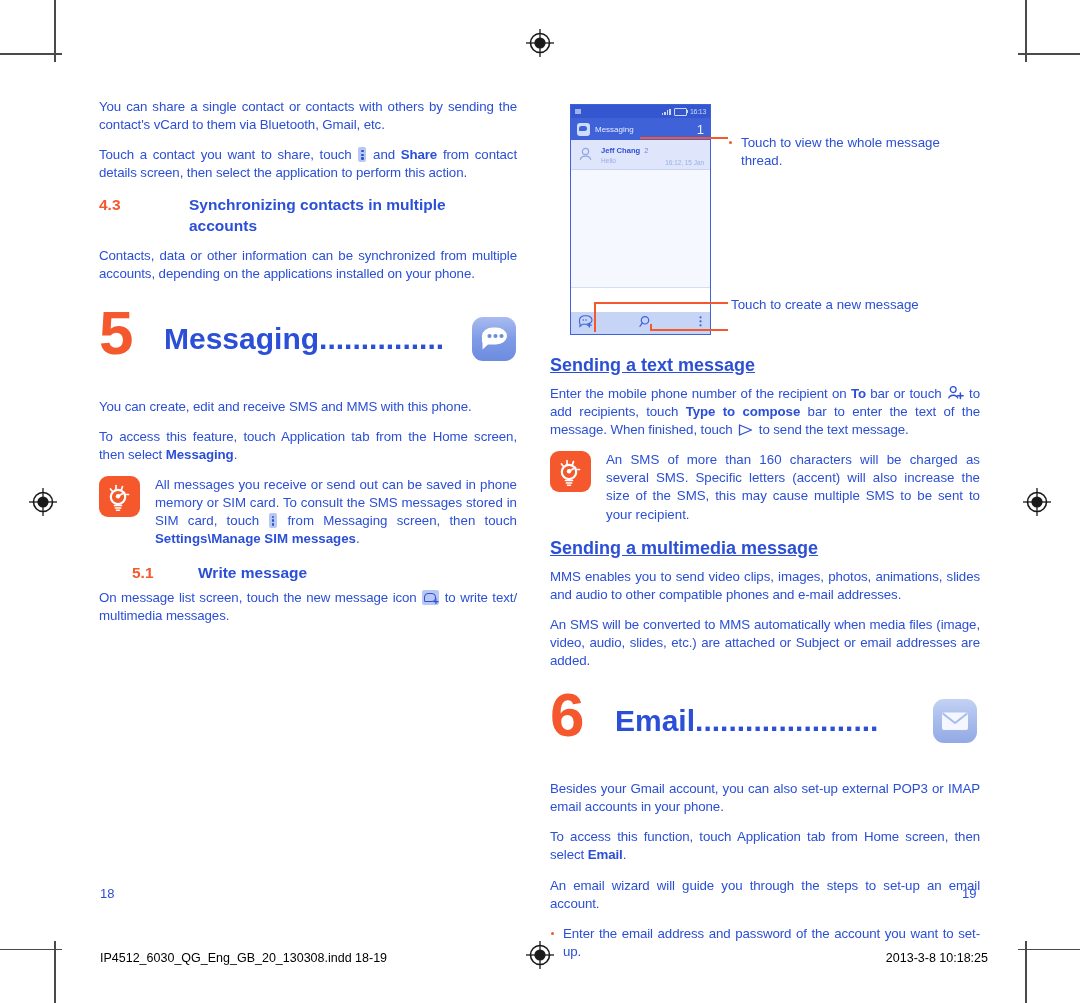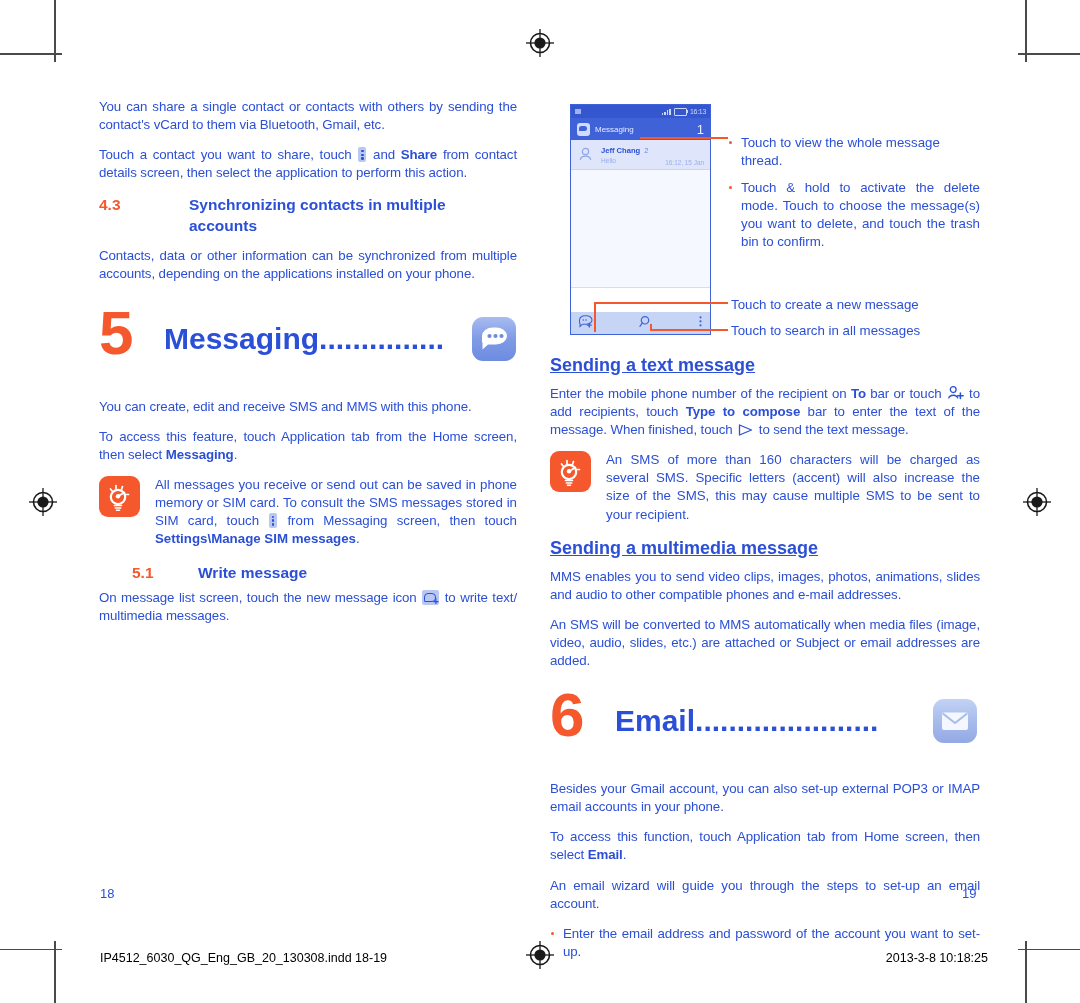--- a/index.html
+++ b/index.html
@@ -361,25 +361,23 @@
   <div class="leader" style="left:640px;top:137px;width:88px;"></div>
 
   <div class="leader" style="left:594px;top:302px;width:134px;"></div>
   <div class="leader-v" style="left:594px;top:302px;height:30px;"></div>
 
   <div class="leader" style="left:650px;top:329px;width:78px;"></div>
   <div class="leader-v" style="left:650px;top:324px;height:6px;"></div>
 
   <div class="calloutlist" style="left:728px;top:134px;width:252px;">
     <div class="cbul nojust">Touch to view the whole message thread.</div>
-    <div class="cbul">Touch &amp; hold to activate the delete mode. Touch to choose the message(s) you want to delete, and touch the trash bin to confirm.</div>
   </div>
 
   <div class="calloutlist" style="left:731px;top:296px;width:252px;">Touch to create a new message</div>
-  <div class="calloutlist" style="left:731px;top:322px;width:252px;">Touch to search in all messages</div>
 
   <div class="col col-right" style="top:355px;width:430px;">
 
     <div class="subhead">Sending a text message</div>
 
     <p class="body"><span>Enter the mobile phone number of the recipient on </span><b>To</b><span> bar or touch </span><span class="iicon ic-addpers"><svg width="17" height="16" viewBox="0 0 17 16">
             <circle cx="6.2" cy="4.6" r="2.9" fill="none" stroke="#2b4fd6" stroke-width="1.3"></circle>
             <path d="M1.6 13.4 a4.8 4.2 0 0 1 9.3 0" fill="none" stroke="#2b4fd6" stroke-width="1.3"></path>
             <g stroke="#2b4fd6" stroke-width="1.5" stroke-linecap="round">
               <line x1="13.4" y1="8" x2="13.4" y2="13.4"></line>

